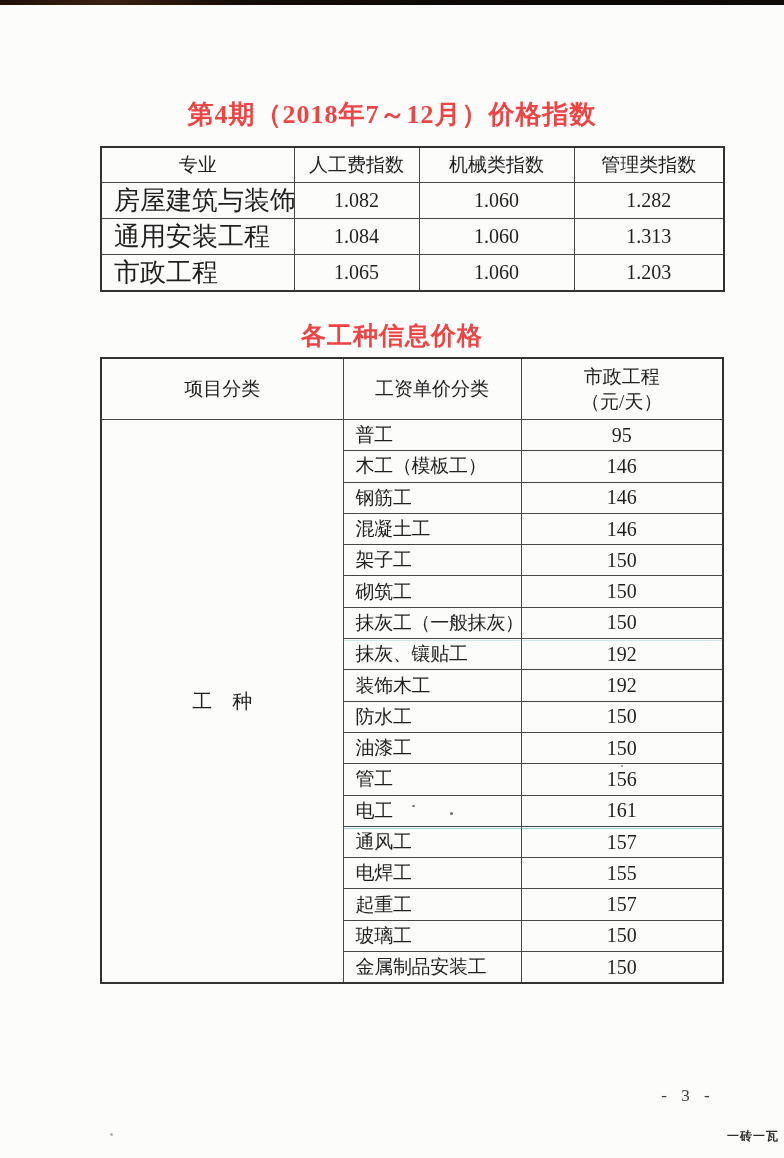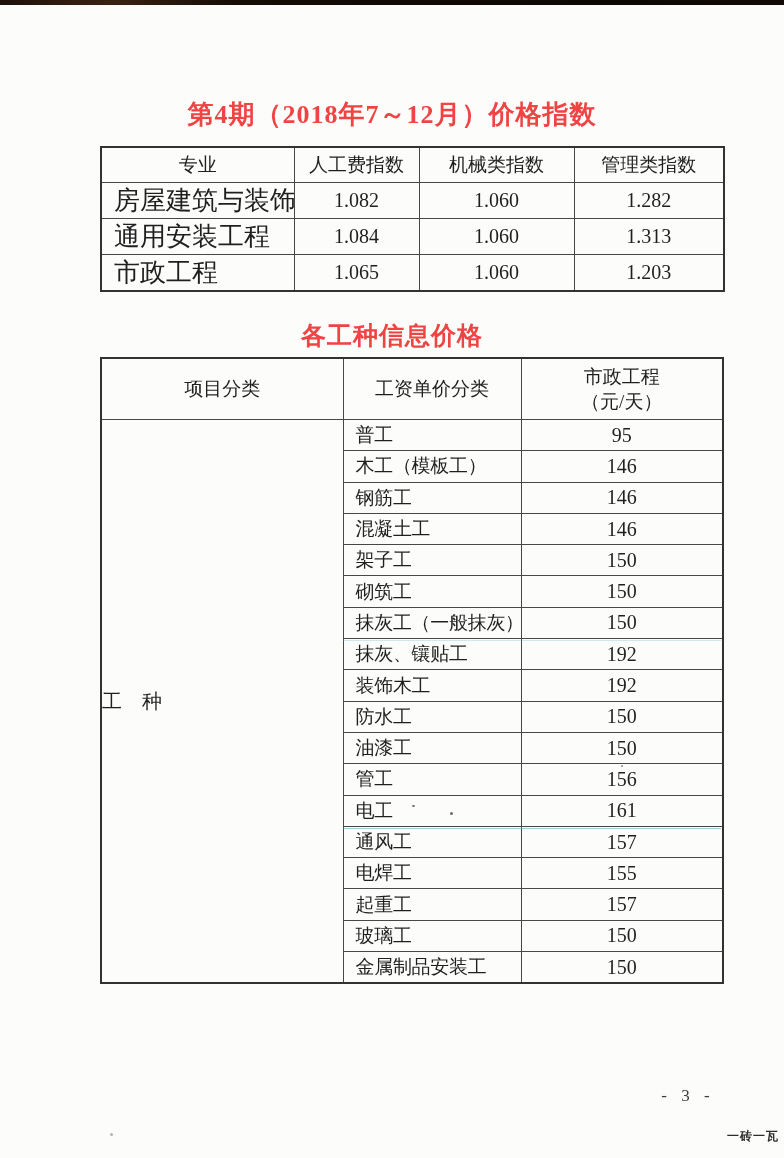--- a/index.html
+++ b/index.html
@@ -35,21 +35,21 @@
   .t1 td.rowlabel{text-align:left;padding-left:12px;font-size:26px;}
   .t1 td.num{font-size:20px;}
 
   
   .t2{left:100px;top:357px;width:622px;border:2px solid #323232;}
   .t2 th,.t2 td{border:1px solid #474747;font-size:19px;text-align:center;}
   .t2 th{height:60px;}
   .t2 td{height:30.3px;margin-left:8px;}
   .t2 td.trade{text-align:left;padding-left:12px;letter-spacing:-0.3px;}
   .t2 td.price{font-size:20px;}
-  .t2 td.cat{font-size:20px;vertical-align:middle;text-align:left;}
+  .t2 td.cat{font-size:20px;vertical-align:middle;text-align:center;}
   .unit-hdr span{display:block;line-height:25px;}
 
   .page-number{
     position:absolute;top:1086px;left:646px;width:84px;text-align:center;
     font-size:17px;letter-spacing:5px;color:#3d3d3d;white-space:nowrap;
   }
   .watermark{
     position:absolute;top:1128px;right:5px;
     font-size:12px;font-weight:bold;color:#2c2c2c;letter-spacing:1px;
   }

